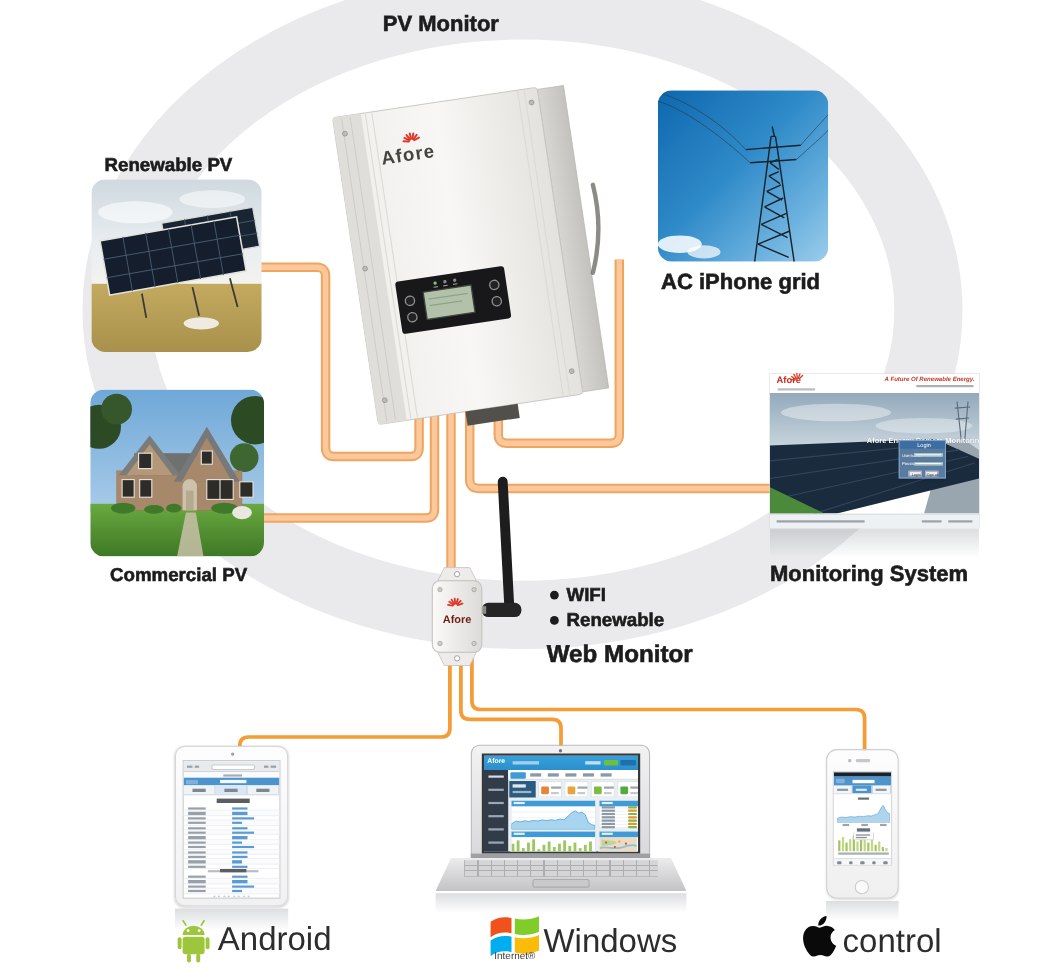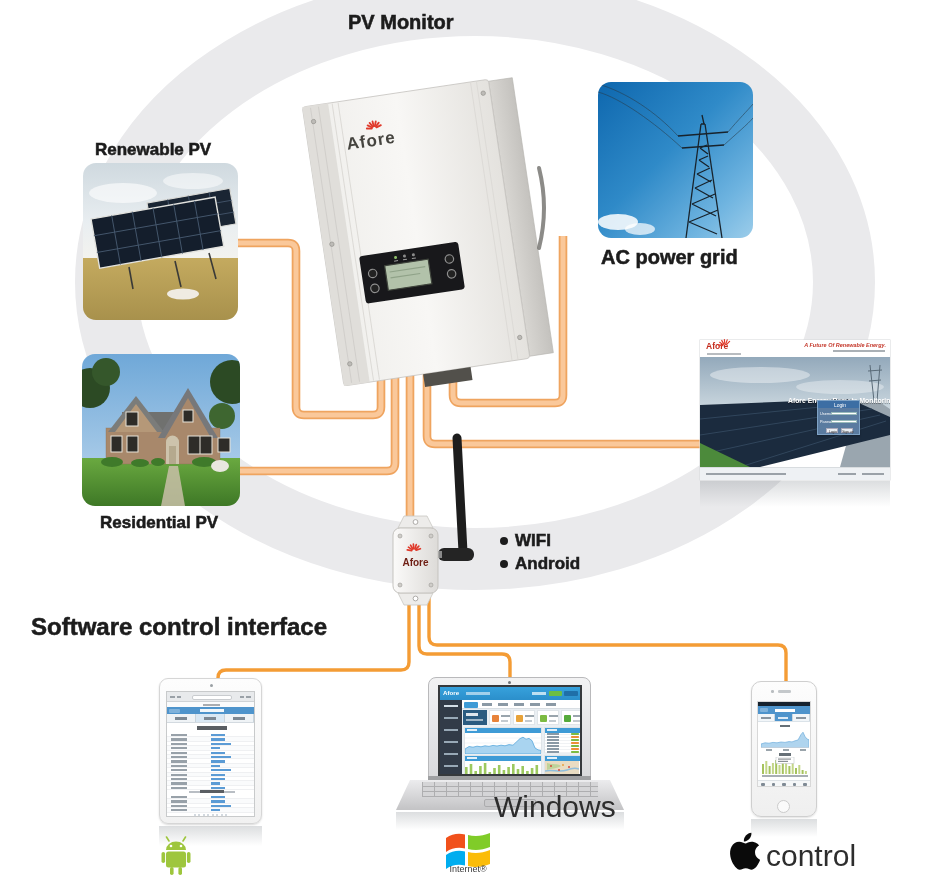--- a/index.html
+++ b/index.html
@@ -784,45 +784,47 @@
       <rect x="14" y="31" width="3.6" height="8" rx="1.8"></rect>
       <rect x="22.4" y="31" width="3.6" height="8" rx="1.8"></rect>
     </g>
     <g stroke="#9EC63D" stroke-width="1.6" stroke-linecap="round">
       <line x1="13" y1="5" x2="10.5" y2="1"></line>
         <line x1="27" y1="5" x2="29.5" y2="1"></line>
     </g>
     <circle cx="15" cy="10" r="1.3" fill="#fff"></circle>
       <circle cx="25" cy="10" r="1.3" fill="#fff"></circle>
   </svg>
+  <div class="dl" style="left:198px;top:838px"><span>Android</span></div>
 
   <svg class="abs" style="left:444px;top:829px" width="48" height="42" viewBox="0 0 48 42">
     <path d="M2 9 C8 5 14 4 21 5.5 L21 19.5 C14 18 8 19 2 23 Z" fill="#F1511B"></path>
     <path d="M24 6 C30 7.5 38 7.5 46 4 L46 18 C38 21.5 30 21.5 24 20 Z" fill="#80CC28"></path>
     <path d="M2 26 C8 22 14 21 21 22.5 L21 36.5 C14 35 8 36 2 40 Z" fill="#00ADEF"></path>
     <path d="M24 23 C30 24.5 38 24.5 46 21 L46 35 C38 38.5 30 38.5 24 37 Z" fill="#FBBC09"></path>
   </svg>
   <div id="win-small"><span>Internet®</span></div>
-  <div class="dl" style="left:494px;top:790px"><span>Windows</span></div>
+  <div class="dl" style="left:494px;top:839px"><span>Windows</span></div>
 
   <svg class="abs" style="left:727px;top:829px" width="34" height="42" viewBox="0 0 32 40">
     <g fill="#0A0A0A">
       <path d="M26.5 22.2 c0-4.4 3.6-6.5 3.8-6.6 c-2.1-3-5.3-3.4-6.4-3.5 c-2.7-0.3-5.3 1.6-6.7 1.6 c-1.4 0-3.5-1.6-5.8-1.5 c-3 0-5.7 1.7-7.2 4.4 c-3.1 5.4-0.8 13.3 2.2 17.7 c1.5 2.1 3.2 4.5 5.5 4.4 c2.2-0.1 3.1-1.4 5.8-1.4 c2.7 0 3.5 1.4 5.8 1.4 c2.4 0 4-2.2 5.4-4.3 c1.7-2.5 2.4-4.9 2.5-5 c-0.1-0.1-4.9-1.9-4.9-7.2 z"></path>
       <path d="M21.2 9.3 c1.2-1.5 2.1-3.6 1.8-5.7 c-1.8 0.1-3.9 1.2-5.2 2.7 c-1.1 1.3-2.2 3.4-1.9 5.5 c2 0.2 4-1 5.3-2.5 z"></path>
     </g>
   </svg>
   <div class="dl" style="left:766px;top:839px"><span>control</span></div>
 
   <div class="h" style="left:348px;top:11px;font-size:20px"><span>PV Monitor</span></div>
   <div class="h" style="left:95px;top:140px;font-size:17px"><span>Renewable PV</span></div>
-  <div class="h" style="left:100px;top:513px;font-size:17px"><span>Residential PV</span></div>
-  <div class="h" style="left:601px;top:246px;font-size:20px"><span>AC power grid</span></div>
+  <div class="h" style="left:100px;top:513px;font-size:17px"><span>Commercial PV</span></div>
+  <div class="h" style="left:601px;top:246px;font-size:20px"><span>AC iPhone grid</span></div>
+  <div class="h" style="left:700px;top:511px;font-size:20px"><span>Monitoring System</span></div>
   <div class="bullet-row h" style="left:500px;top:531px;font-size:17px">
       <span class="bullet"></span>
       <span>WIFI</span>
     </div>
   <div class="bullet-row h" style="left:500px;top:554px;font-size:17px">
       <span class="bullet"></span>
-      <span>Android</span>
-    </div>
-  <div class="h" style="left:31px;top:613px;font-size:24px"><span>Software control interface</span></div>
+      <span>Renewable</span>
+    </div>
+  <div class="h" style="left:497px;top:582px;font-size:22px"><span>Web Monitor</span></div>
 
 </div>
 
 </body></html>

